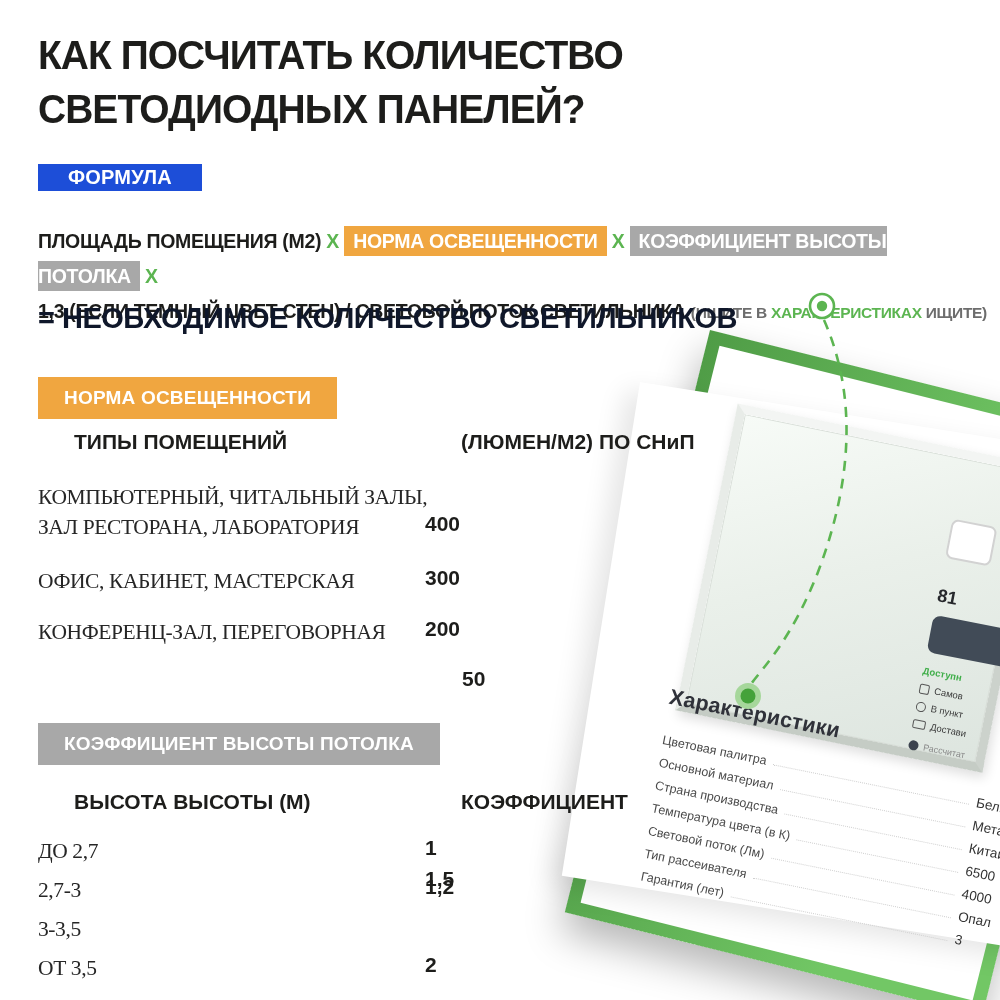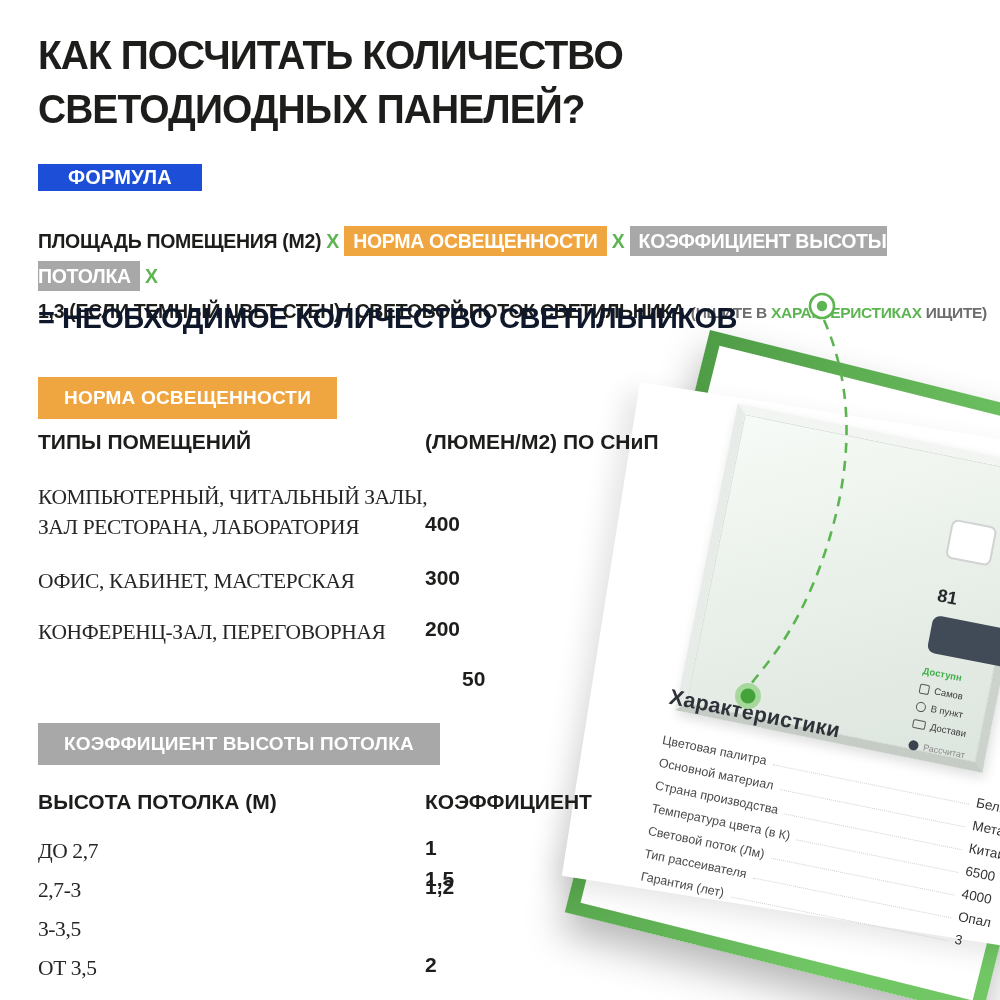--- a/index.html
+++ b/index.html
@@ -20,21 +20,21 @@
            line-height:35px;letter-spacing:-0.3px;}
   .xop{color:#5cb551;}
   .chip{color:#fff;padding:4px 9px;}
   .chip-orange{background:#f0a640;}
   .chip-gray{background:#a8a8a8;}
   .note{font-size:15.5px;color:#6d6d6d;}
   .note-link{color:#5cb551;}
   .result{position:absolute;left:38px;top:302px;font-size:29px;font-weight:700;color:#0f172a;
           letter-spacing:-0.5px;white-space:nowrap;}
 
-  .thead{position:absolute;font-size:21px;font-weight:700;color:#1d1d1b;white-space:nowrap;}
+  .thead{position:absolute;font-size:21px;font-weight:700;color:#1d1d1b;white-space:nowrap;margin-left:36px;}
   .tlabel{position:absolute;font-size:21.5px;font-weight:400;color:#262626;line-height:30px;
           letter-spacing:-0.4px;white-space:pre-line;font-family:Liberation Serif, serif;}
   .tval{position:absolute;font-size:21px;font-weight:700;color:#1d1d1b;}
 
   
   .card-back{position:absolute;left:710px;top:330px;width:430px;height:600px;
              background:linear-gradient(100deg,#4f9c46,#72c765 70%);
              transform:rotate(14deg);transform-origin:0 0;
              box-shadow:0 20px 38px rgba(0,0,0,.28);}
   .card-back-inner{position:absolute;inset:13px;background:#fff;}
@@ -191,21 +191,21 @@
 
   <div class="tlabel" style="left:38px;top:566px;">ОФИС, КАБИНЕТ, МАСТЕРСКАЯ</div>
   <div class="tval" style="left:425px;top:566px;">300</div>
 
   <div class="tlabel" style="left:38px;top:617px;">КОНФЕРЕНЦ-ЗАЛ, ПЕРЕГОВОРНАЯ</div>
   <div class="tval" style="left:425px;top:617px;">200</div>
 
   <div class="tval" style="left:425px;top:667px;margin-left:37px;">50</div>
 
   <div class="badge badge-coef">КОЭФФИЦИЕНТ ВЫСОТЫ ПОТОЛКА</div>
-  <div class="thead" style="left:38px;top:790px;">ВЫСОТА ПОТОЛКА (М)</div>
+  <div class="thead" style="left:38px;top:790px;">ВЫСОТА ВЫСОТЫ (М)</div>
   <div class="thead" style="left:425px;top:790px;">КОЭФФИЦИЕНТ</div>
 
   <div class="tlabel" style="left:38px;top:836px;">ДО 2,7</div>
   <div class="tval" style="left:425px;top:836px;">1</div>
 
   <div class="tlabel" style="left:38px;top:875px;">2,7-3</div>
   <div class="tval" style="left:425px;top:875px;">1,2</div>
 
   <div class="tlabel" style="left:38px;top:914px;">3-3,5</div>
   <div class="tval" style="left:425px;top:867px;">1,5</div>

